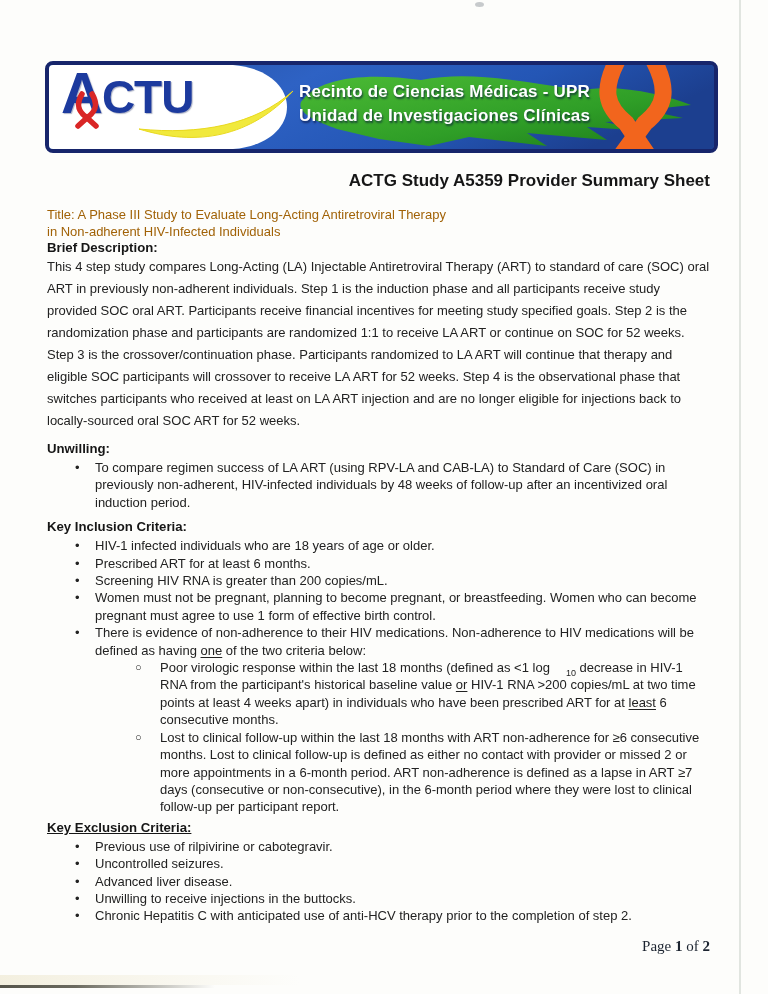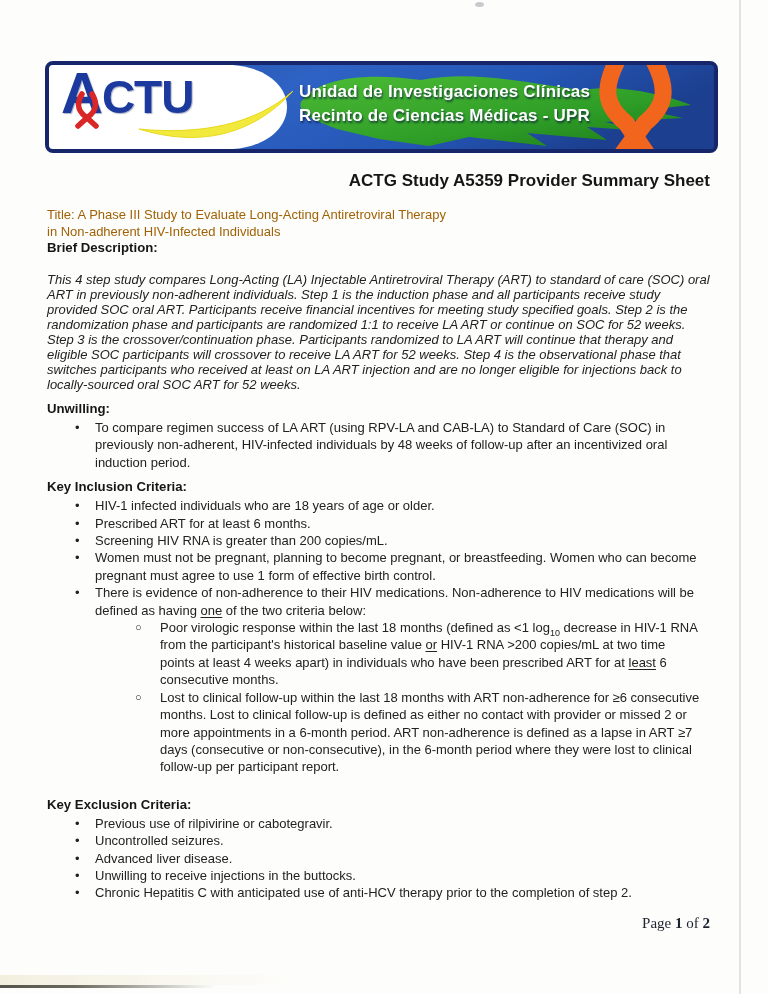--- a/index.html
+++ b/index.html
@@ -34,33 +34,33 @@
     font-size:17px;line-height:24px;text-shadow:1px 2px 2px rgba(8,18,60,.65);
     letter-spacing:.2px;white-space:nowrap;
   }
 
   
   .content{position:absolute;left:47px;top:163px;width:663px;font-size:13px;}
   .doc-title{margin:7px 0 0;text-align:right;font-size:17px;font-weight:bold;line-height:22px;color:#161616;}
   .study-title{margin-top:15px;font-weight:normal;font-size:13px;line-height:16.5px;color:#a16207;}
   .sec-heading{font-weight:bold;font-size:13.2px;line-height:16px;color:#161616;}
   .brief-heading{}
-  .para{margin-top:16px;line-height:15px;color:#222;font-style:italic;}
+  .para{line-height:22px;color:#222;}
   .obj-heading{margin-top:9px;}
   .inc-heading{margin-top:8px;}
-  .exc-heading{margin-top:21px;}
+  .exc-heading{margin-top:4px;text-decoration:underline;}
   .blist{margin-top:2px;}
   .brow{display:flex;line-height:17.4px;color:#222;}
   .bmark{flex:0 0 20px;margin-left:28px;text-align:left;}
   .btext{flex:1;padding-right:8px;}
   .srow{display:flex;line-height:17.4px;color:#222;}
   .smark{flex:0 0 25px;margin-left:88px;font-size:11px;line-height:17.4px;}
   .stext{flex:1;padding-right:10px;}
   .u{text-decoration:underline;text-underline-offset:2px;text-align:right;}
-  .sub10{vertical-align:sub;font-size:9px;line-height:0;}
+  .sub10{vertical-align:sub;font-size:9px;line-height:0;padding-left:16px;}
   .footer{margin-top:13px;text-align:right;font-family:"Liberation Serif",serif;font-size:15px;color:#1c2430;padding-right:0px;}
   .footer b{font-weight:bold;}
 </style>
 </head>
 <body>
 
 <div class="page">
 
   <div class="scan-smudge"></div>
   <div class="page-edge-line"></div>
@@ -96,22 +96,22 @@
 
     <div class="logo-text">
       <span class="logo-a">A</span><span class="logo-ctu">CTU</span>
     </div>
     <svg class="red-ribbon" width="28" height="38" viewBox="0 0 28 38" fill="none" stroke="#d92626" stroke-width="5.5" stroke-linecap="round">
       <path d="M9,3 C3,13 5,20 13,26 L23,35"></path>
       <path d="M19,3 C25,13 23,20 15,26 L5,35"></path>
     </svg>
 
     <div class="org-text">
+      <div>Recinto de Ciencias Médicas - UPR</div>
       <div>Unidad de Investigaciones Clínicas</div>
-      <div>Recinto de Ciencias Médicas - UPR</div>
     </div>
   </div>
 
   <div class="content">
 
     <div class="doc-title">ACTG Study A5359 Provider Summary Sheet</div>
 
     <div class="study-title">
       <div>Title: A Phase III Study to Evaluate Long-Acting Antiretroviral Therapy</div>
       <div>in Non-adherent HIV-Infected Individuals</div>

